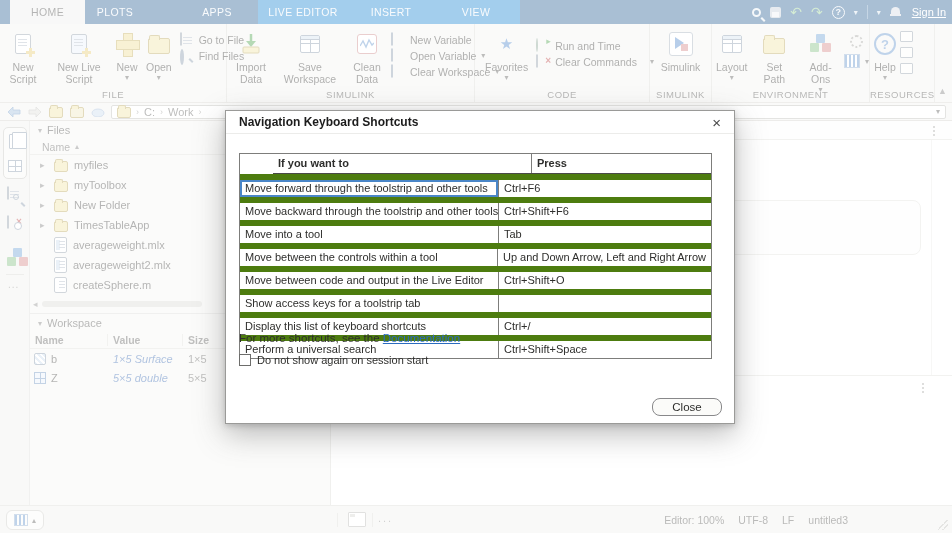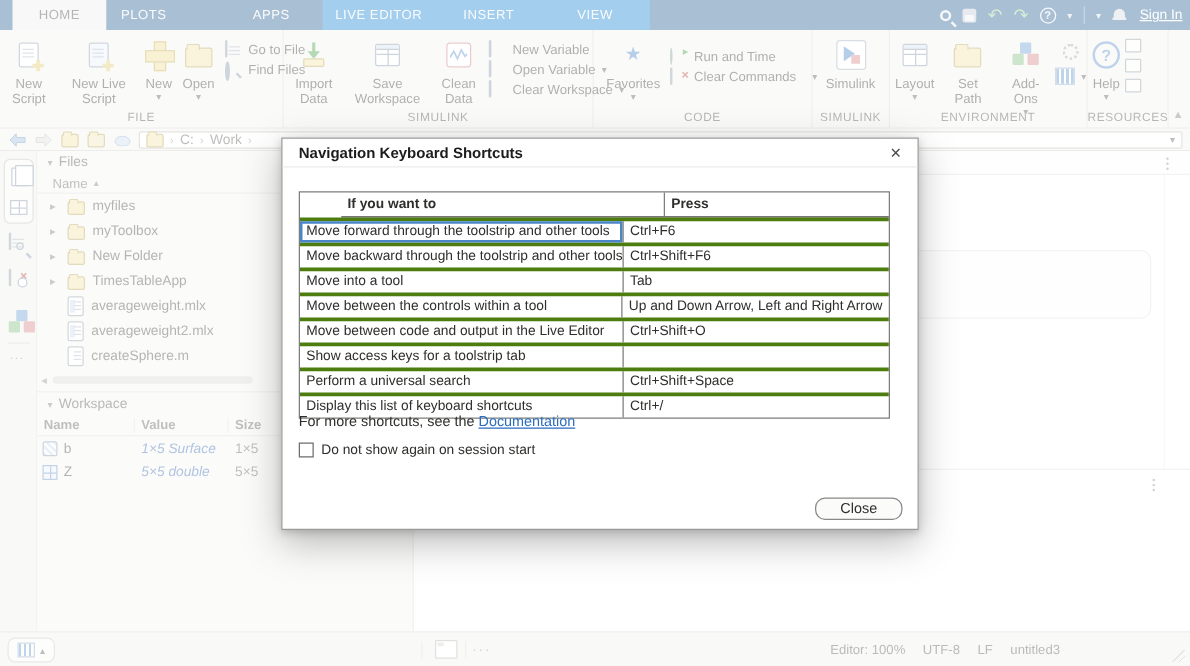--- a/index.html
+++ b/index.html
@@ -145,21 +145,21 @@
   .sb-right { position:absolute; right:104px; top:0; height:28px; display:flex; align-items:center; gap:14px; color:#636361; font-size:10.5px; }
   .sb-grip { position:absolute; right:4px; bottom:3px; width:10px; height:10px; background:linear-gradient(135deg,transparent 45%,#c4c4c0 45%,#c4c4c0 52%,transparent 52%,transparent 70%,#c4c4c0 70%,#c4c4c0 77%,transparent 77%); }
 
   
   .wash { position:absolute; inset:0; background:rgba(255,255,255,0.56); z-index:50; }
   .dialog { position:absolute; left:225px; top:110px; width:510px; height:314px; background:#fff; border:1px solid #9a9a98; box-shadow:0 10px 28px rgba(80,80,80,.38), 0 2px 6px rgba(80,80,80,.25); z-index:100; }
   .dlg-title { height:23px; display:flex; align-items:center; padding:0 13px; border-bottom:1px solid #ececea; }
   .dlg-title .t { font-weight:bold; font-size:12px; color:#1c1c1c; flex:1; }
   .dlg-close { color:#4a4a4a; font-size:15px; line-height:15px; cursor:default; }
   .dlg-table { position:absolute; left:13px; top:42px; width:473px; border:1px solid #7d7d7b; font-size:11px; color:#2e2e2c; }
-  .dtr { display:flex; border-top:3px solid #4d7c0f; }
+  .dtr { display:flex; border-top:6px solid #4d7c0f; }
   .dtr.head { border-top:none; border-bottom:1px solid #4a4a48; font-weight:bold;margin-left:33px; }
   .dtd1 { width:259px; border-right:1px solid #7d7d7b; padding:0 5px; line-height:17px; white-space:nowrap; overflow:hidden; }
   .dtr.head .dtd1, .dtr.head .dtd2 { line-height:19px; }
   .dtd2 { flex:1; padding:0 5px; line-height:17px; white-space:nowrap; }
   .dtd1.focus { box-shadow:inset 0 0 0 2px #4a86c8; }
   .dlg-footer { position:absolute; left:13px; top:221px; font-size:11.5px; color:#2e2e2c; }
   .dlg-footer a { color:#2a6cc0; }
   .dlg-check { position:absolute; left:13px; top:243px; display:flex; align-items:flex-start; gap:6px; font-size:11px; color:#2e2e2c; }
   .cbox { width:12px; height:12px; border:1px solid #6d6d6b; background:#fff; }
   .dlg-closebtn { position:absolute; left:426px; top:287px; width:70px; height:18px; border:1px solid #88888a; border-radius:8px; background:#fbfbf9; font-size:11.5px; color:#2e2e2c; text-align:center; line-height:16px; cursor:default; }
@@ -575,26 +575,26 @@
       <span class="dtd2">Up and Down Arrow, Left and Right Arrow</span>
     </div>
     <div class="dtr">
       <span class="dtd1">Move between code and output in the Live Editor</span>
       <span class="dtd2">Ctrl+Shift+O</span>
     </div>
     <div class="dtr">
       <span class="dtd1">Show access keys for a toolstrip tab</span>
     </div>
     <div class="dtr">
+      <span class="dtd1">Display this list of keyboard shortcuts</span>
+      <span class="dtd2">Ctrl+/</span>
+    </div>
+    <div class="dtr">
       <span class="dtd1">Perform a universal search</span>
       <span class="dtd2">Ctrl+Shift+Space</span>
-    </div>
-    <div class="dtr">
-      <span class="dtd1">Display this list of keyboard shortcuts</span>
-      <span class="dtd2">Ctrl+/</span>
     </div>
   </div>
 
   <div class="dlg-footer">
     <span>For more shortcuts, see the </span><a href="#">Documentation</a>
   </div>
 
   <div class="dlg-check">
     <span class="cbox"></span>
     <span>Do not show again on session start</span>

